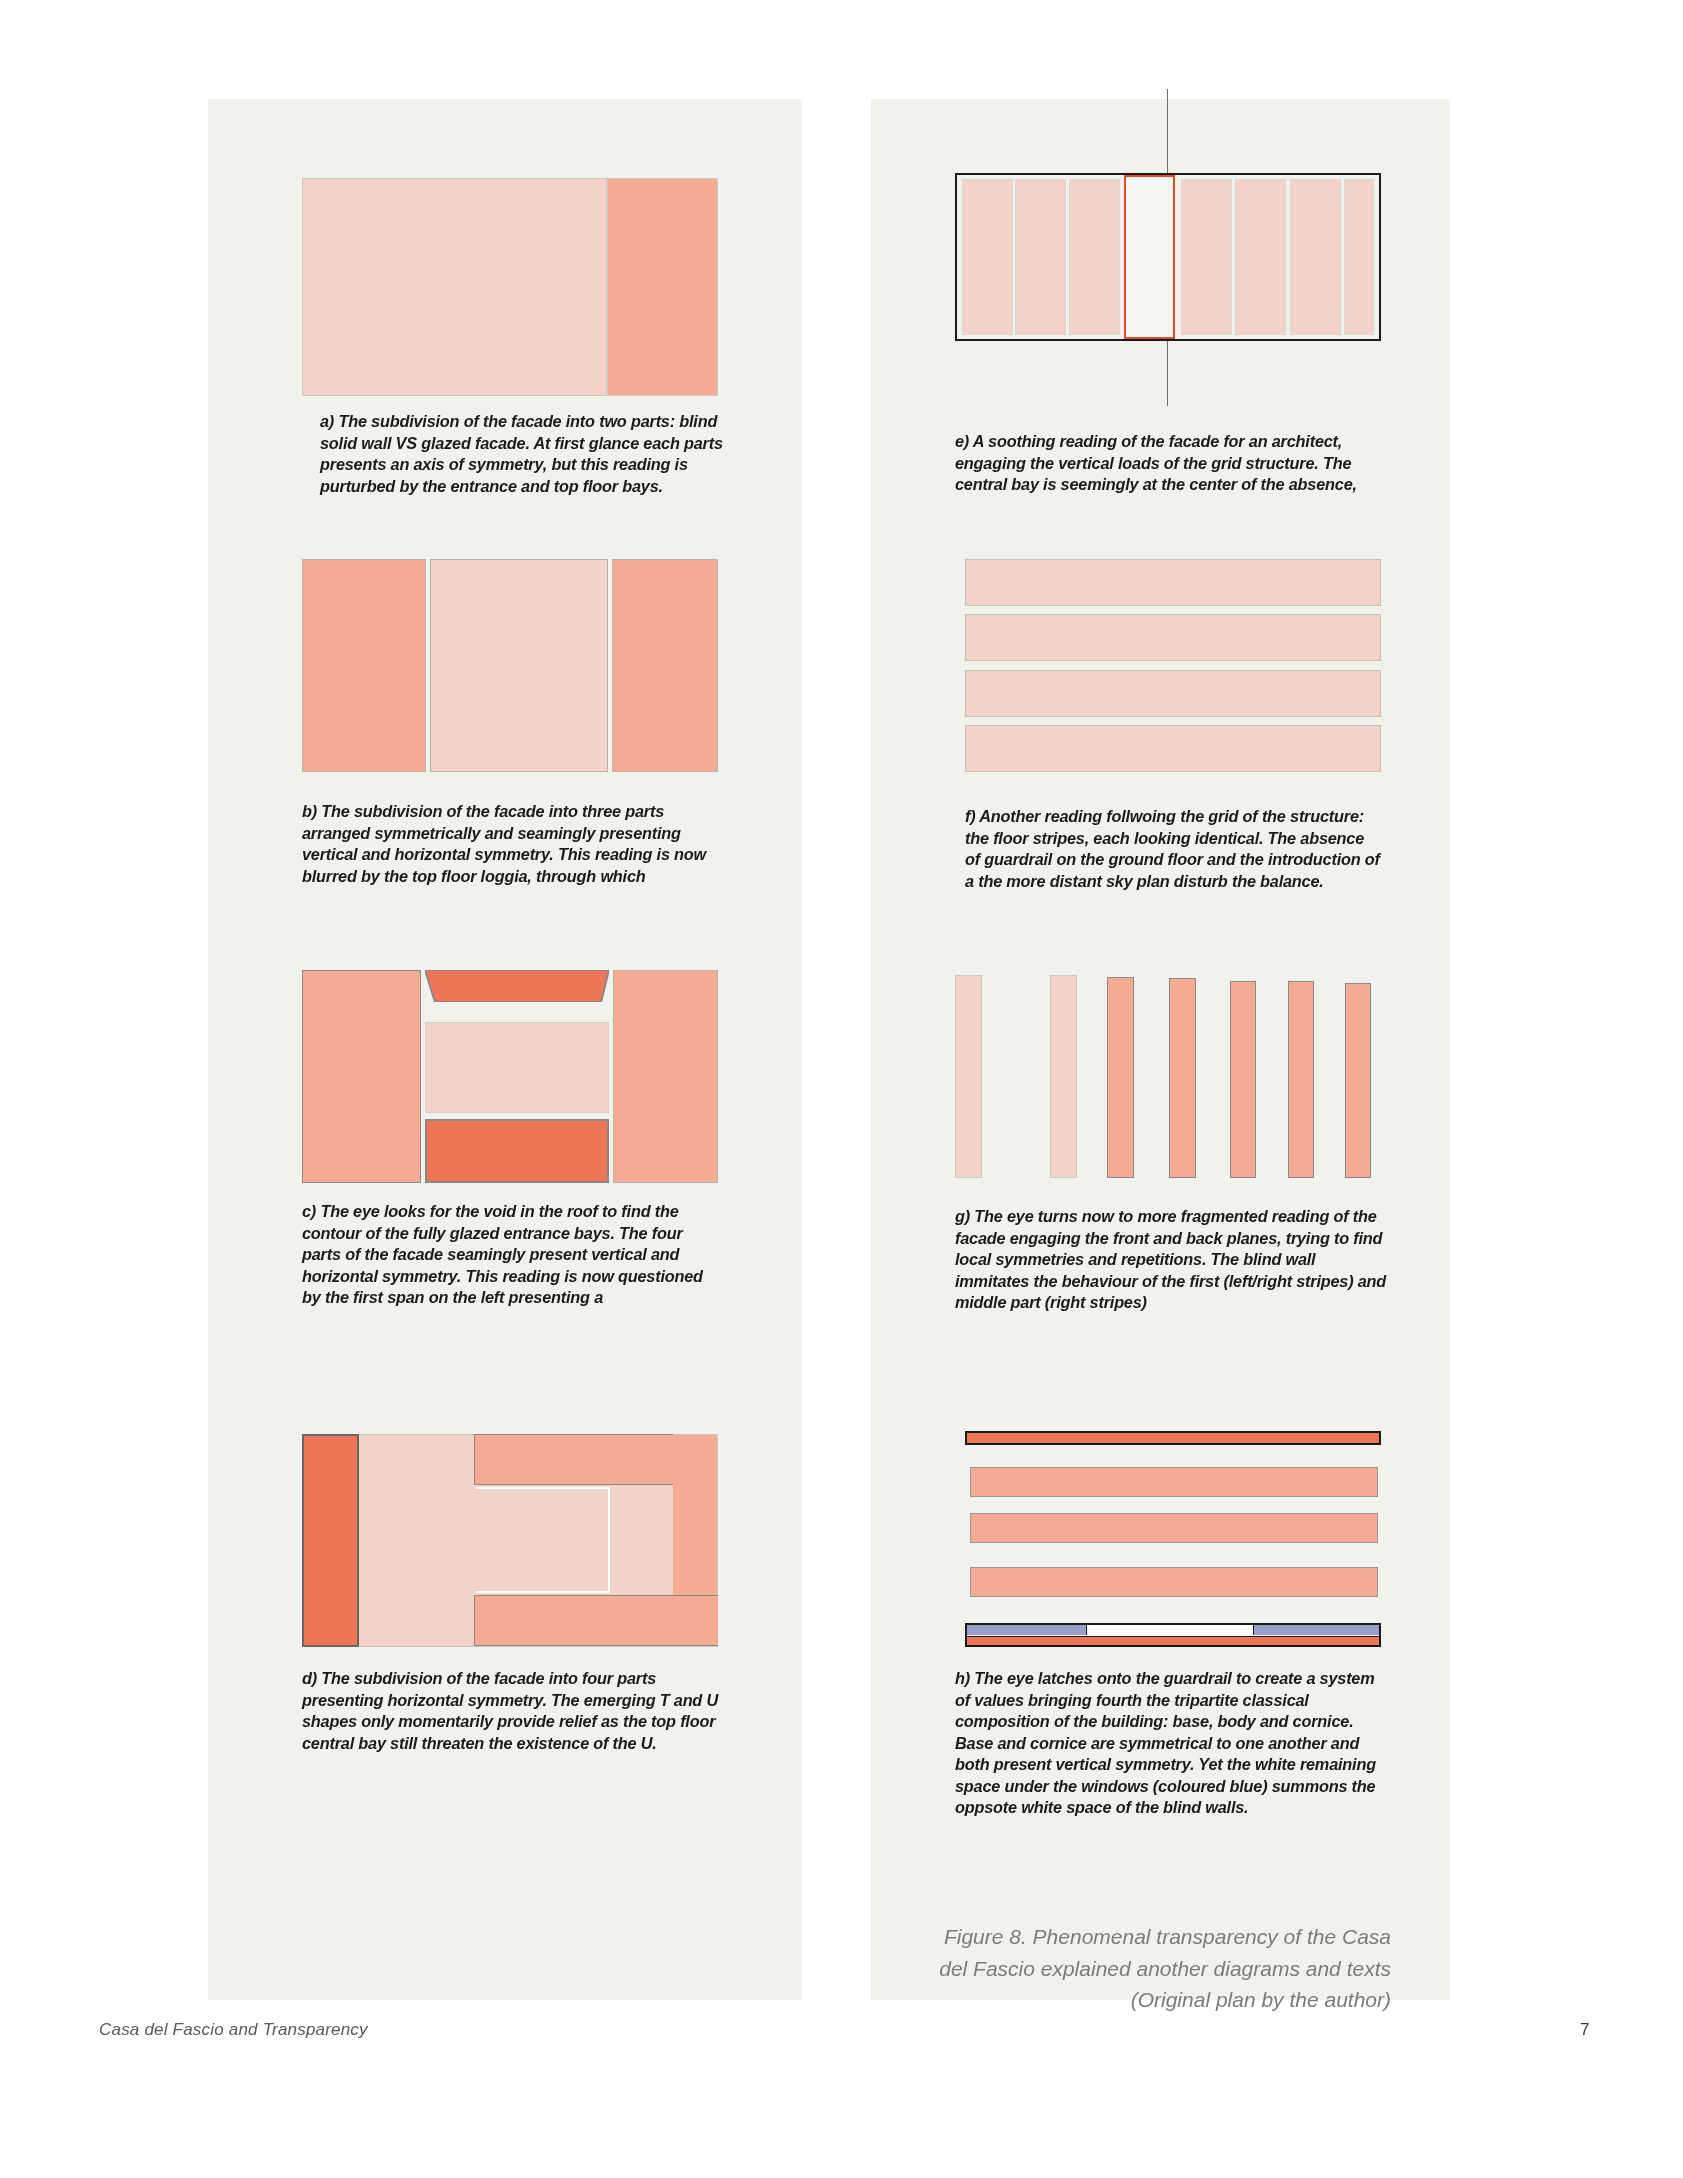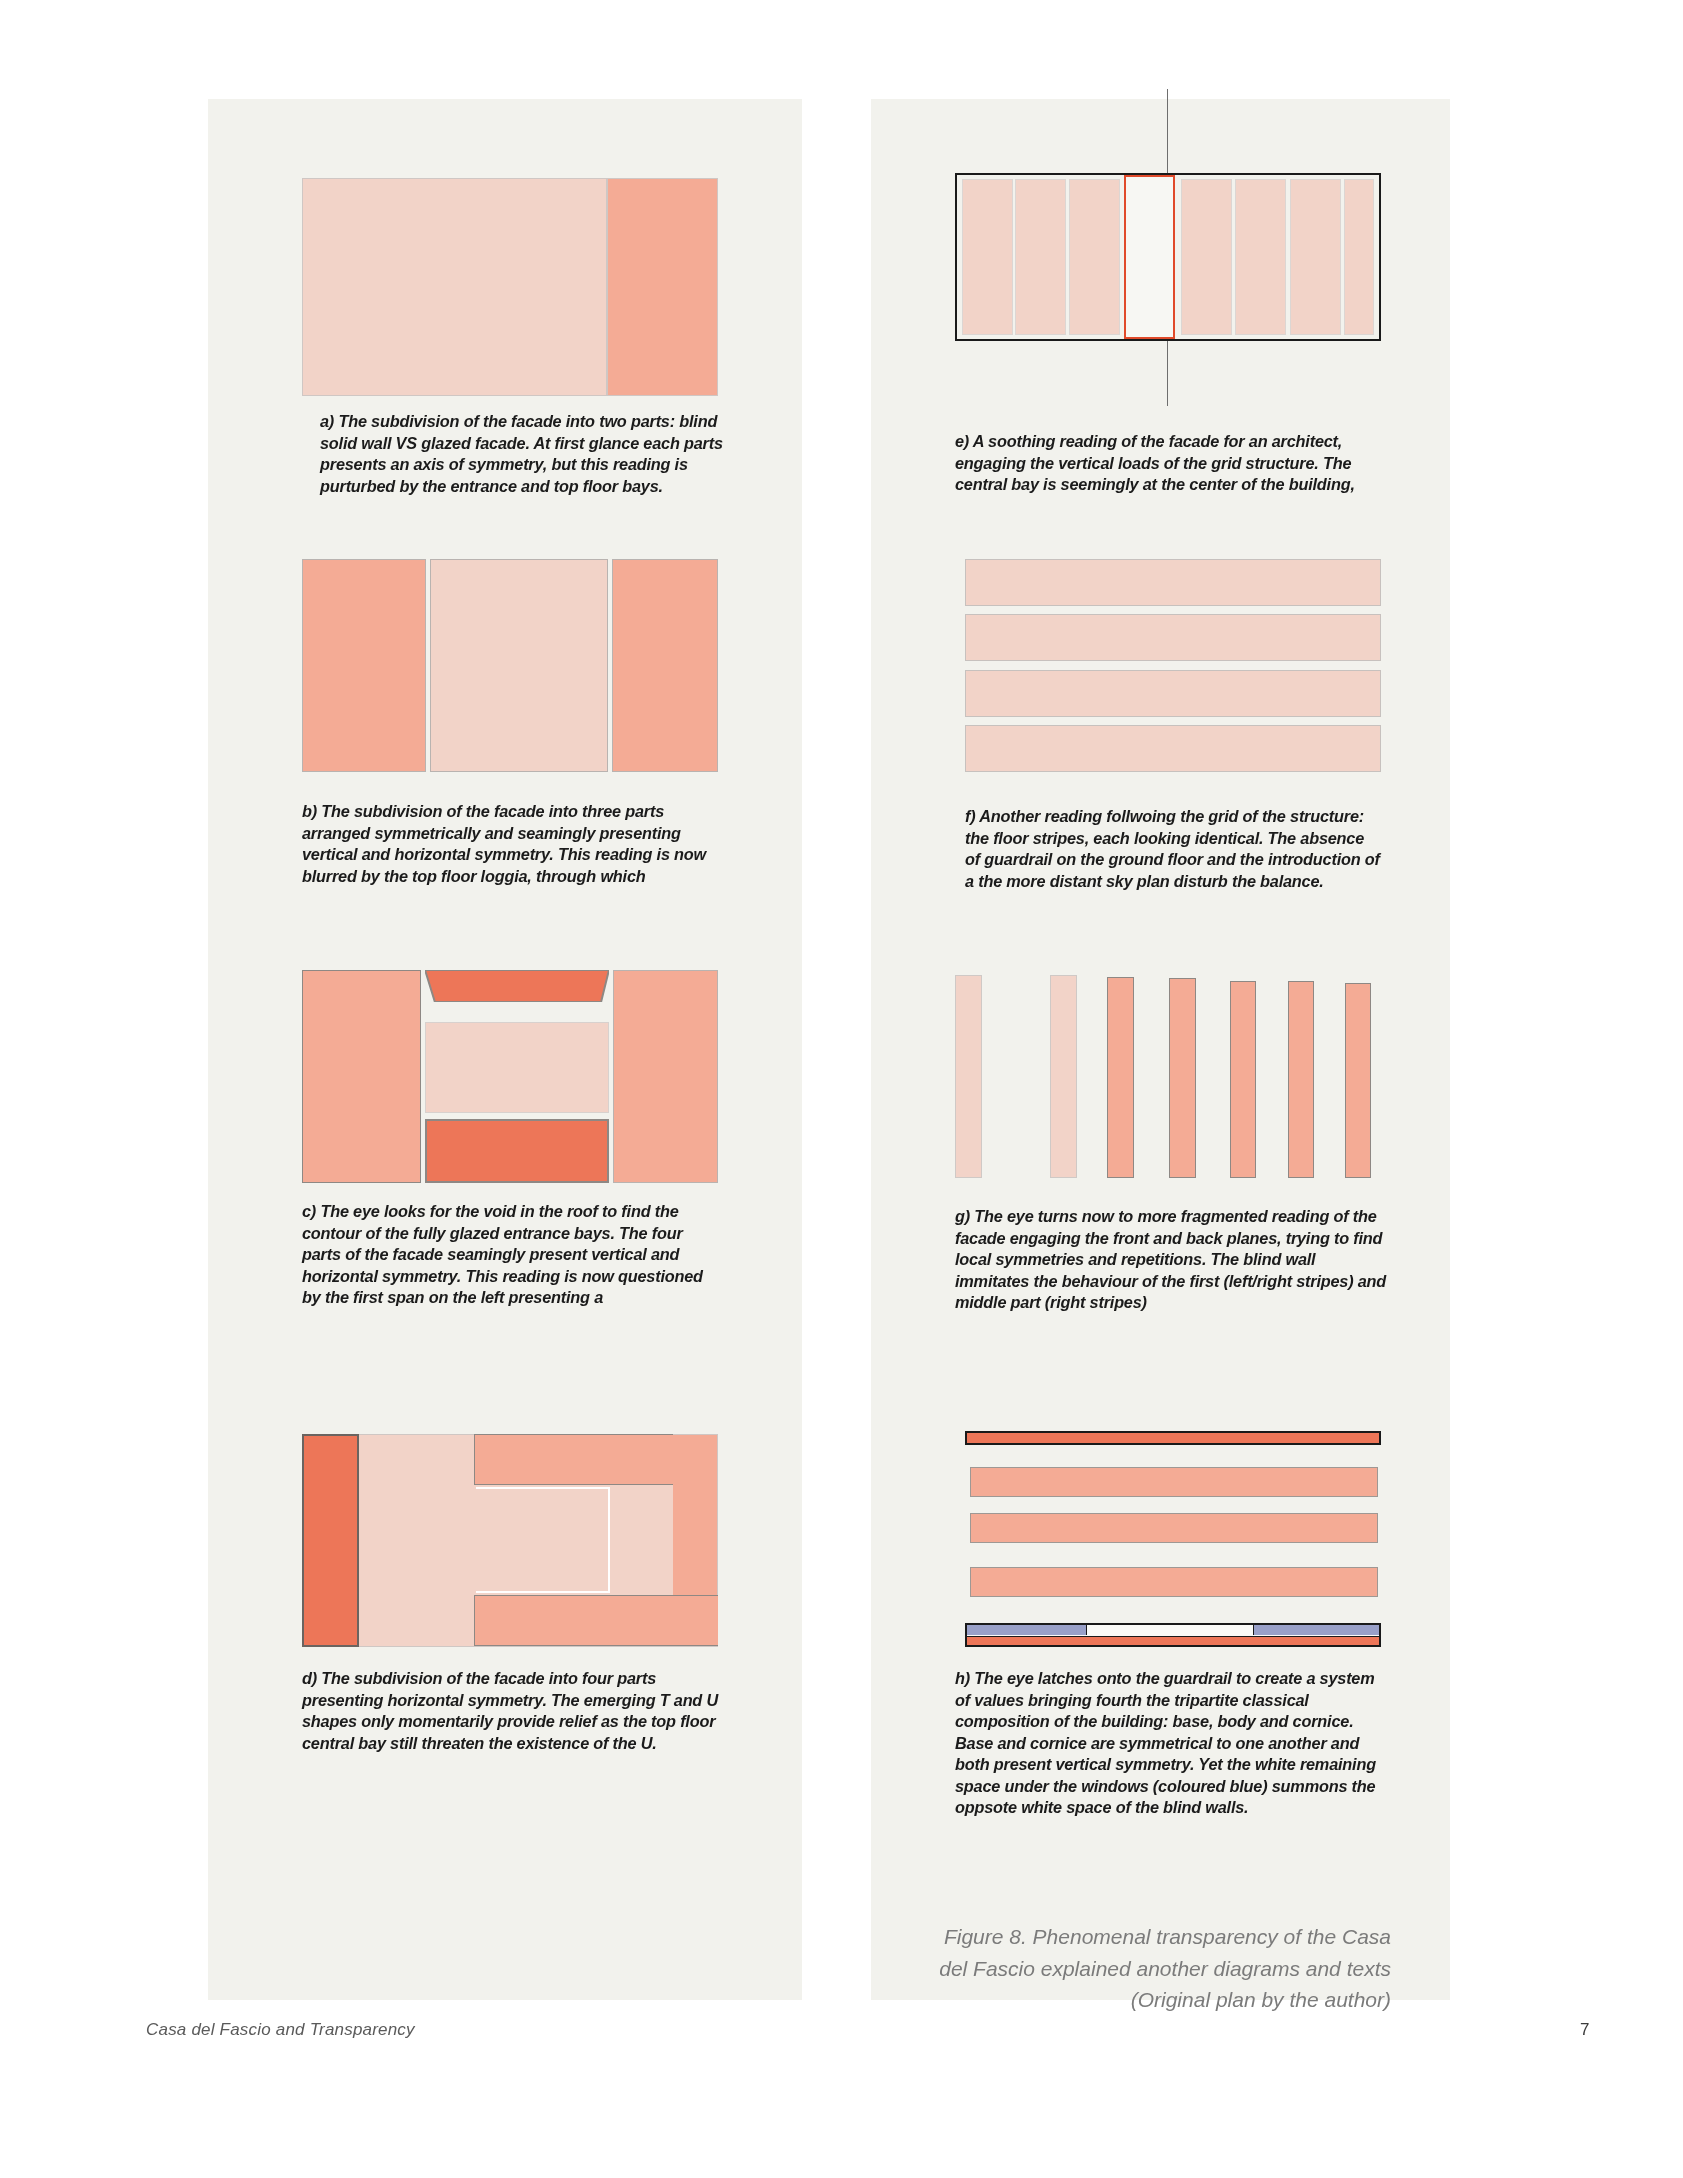--- a/index.html
+++ b/index.html
@@ -35,21 +35,21 @@
   .bx{ position:absolute; box-sizing:border-box; }
 
   
   .footer-txt{
     position:absolute;
     font-style:italic;
     font-size:17px;
     color:#5a5a5a;
     letter-spacing:0.2px;
   }
-  #footer-left{ left:99px; top:2020px;margin-left:47px; }
+  #footer-left{ left:99px; top:2020px; }
   #footer-page{ left:1580px; top:2020px; font-style:normal; font-size:17px; color:#3c3c3c;}
 
   
   #fig-caption{
     position:absolute;
     left:936px; top:1921px; width:455px;
     text-align:right;
     font-style:italic;
     font-size:21px;
     line-height:1.5;
@@ -120,21 +120,21 @@
 
   <div class="bx" style="left:7px;top:50px;width:51px;height:156px;background:#f2d3c8;border:1.5px solid #dcd6d3;"></div>
   <div class="bx" style="left:60px;top:50px;width:51px;height:156px;background:#f2d3c8;border:1.5px solid #dcd6d3;"></div>
   <div class="bx" style="left:114px;top:50px;width:51px;height:156px;background:#f2d3c8;border:1.5px solid #dcd6d3;"></div>
   <div class="bx" style="left:169px;top:46px;width:51px;height:164px;background:#f7f7f3;border:2.5px solid #e04a2a;"></div>
   <div class="bx" style="left:226px;top:50px;width:51px;height:156px;background:#f2d3c8;border:1.5px solid #dcd6d3;"></div>
   <div class="bx" style="left:280px;top:50px;width:51px;height:156px;background:#f2d3c8;border:1.5px solid #dcd6d3;"></div>
   <div class="bx" style="left:335px;top:50px;width:51px;height:156px;background:#f2d3c8;border:1.5px solid #dcd6d3;"></div>
   <div class="bx" style="left:389px;top:50px;width:30px;height:156px;background:#f2d3c8;border:1.5px solid #dcd6d3;"></div>
 </div>
-<div class="cap" id="cap-e" style="left:955px;top:431px;width:428px;">e) A soothing reading of the facade for an architect, engaging the vertical loads of the grid structure. The central bay is seemingly at the center of the building,</div>
+<div class="cap" id="cap-e" style="left:955px;top:431px;width:428px;">e) A soothing reading of the facade for an architect, engaging the vertical loads of the grid structure. The central bay is seemingly at the center of the absence,</div>
 
 <div class="fig" id="fig-f" style="left:965px;top:559px;width:416px;height:213px;">
   <div class="bx" style="left:0;top:0;width:416px;height:47px;background:#f2d3c8;border:1.5px solid #c7c1be;"></div>
   <div class="bx" style="left:0;top:55px;width:416px;height:47px;background:#f2d3c8;border:1.5px solid #c7c1be;"></div>
   <div class="bx" style="left:0;top:111px;width:416px;height:47px;background:#f2d3c8;border:1.5px solid #c7c1be;"></div>
   <div class="bx" style="left:0;top:166px;width:416px;height:47px;background:#f2d3c8;border:1.5px solid #c7c1be;"></div>
 </div>
 <div class="cap" id="cap-f" style="left:965px;top:806px;width:416px;">f) Another reading follwoing the grid of the structure: the floor stripes, each looking identical. The absence of guardrail on the ground floor and the introduction of a the more distant sky plan disturb the balance.</div>
 
 <div class="fig" id="fig-g" style="left:955px;top:975px;width:426px;height:203px;">

